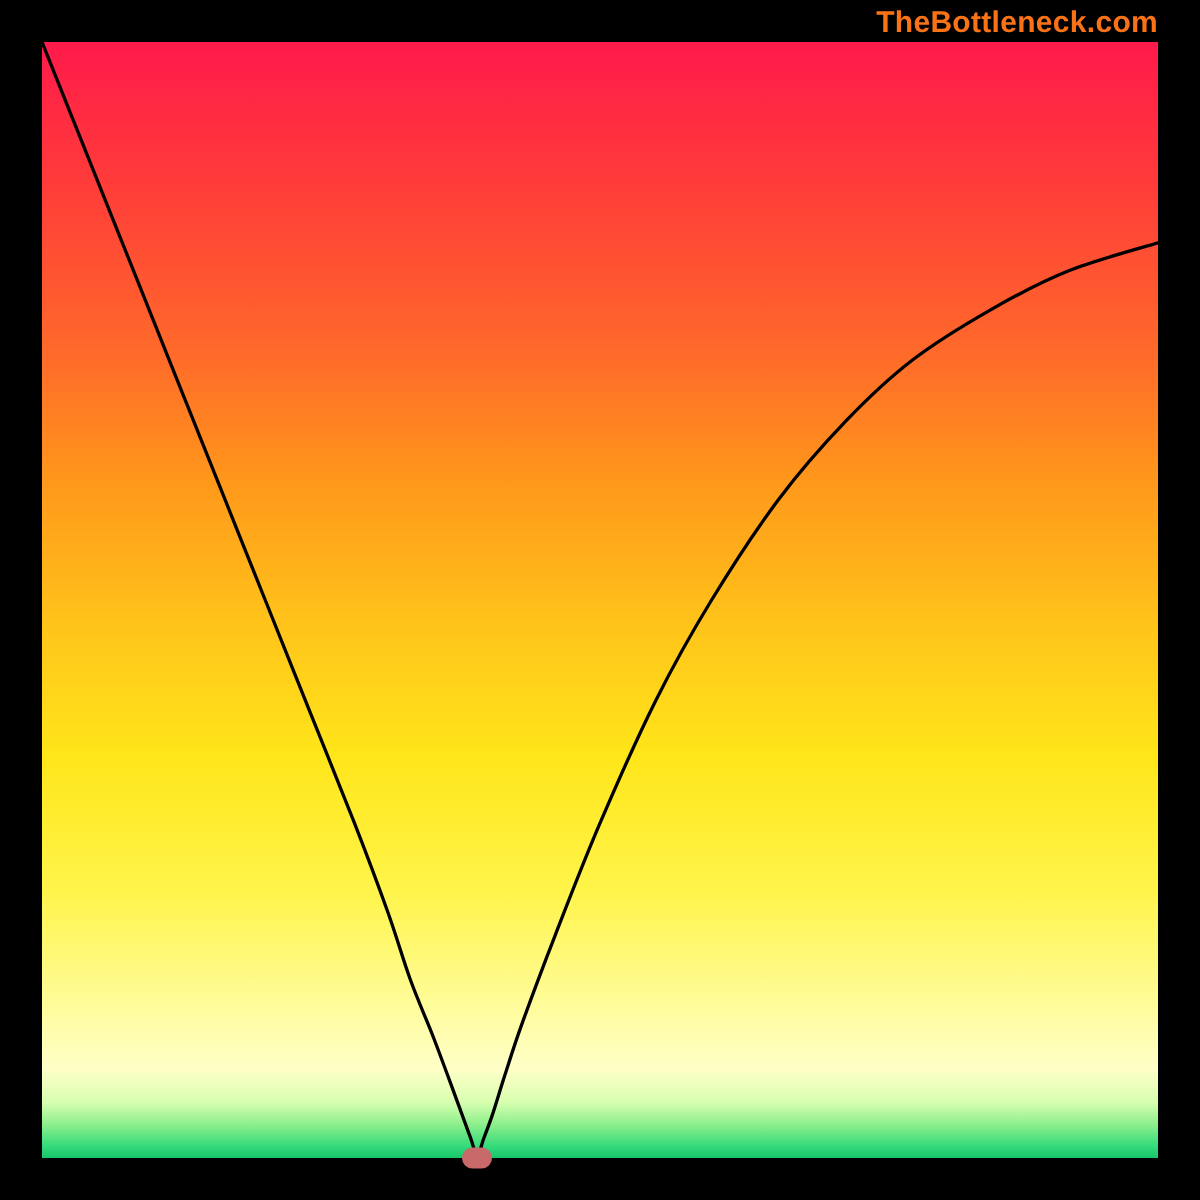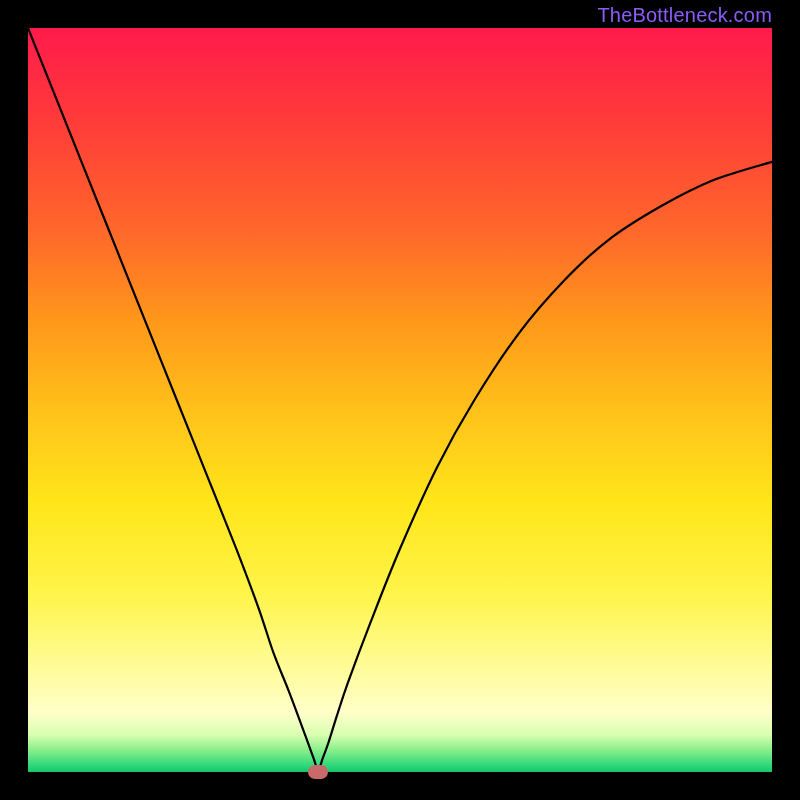--- a/index.html
+++ b/index.html
@@ -37,23 +37,23 @@
       #d8ffb0 95%,
       #8cef8c 97%,
       #33d97a 99%,
       #16c66a 100%
     );
   }
   .watermark {
     position: absolute;
     top: 4px;
     right: 28px;
-    color: #8b5cf6;
+    color: #f97316;
     font-size: 20px;
-    font-weight: 400;
+    font-weight: 700;
     letter-spacing: 0.2px;
   }
   .curve-svg {
     position: absolute;
     left: 0;
     top: 0;
     width: 744px;
     height: 744px;
   }
   .marker {

